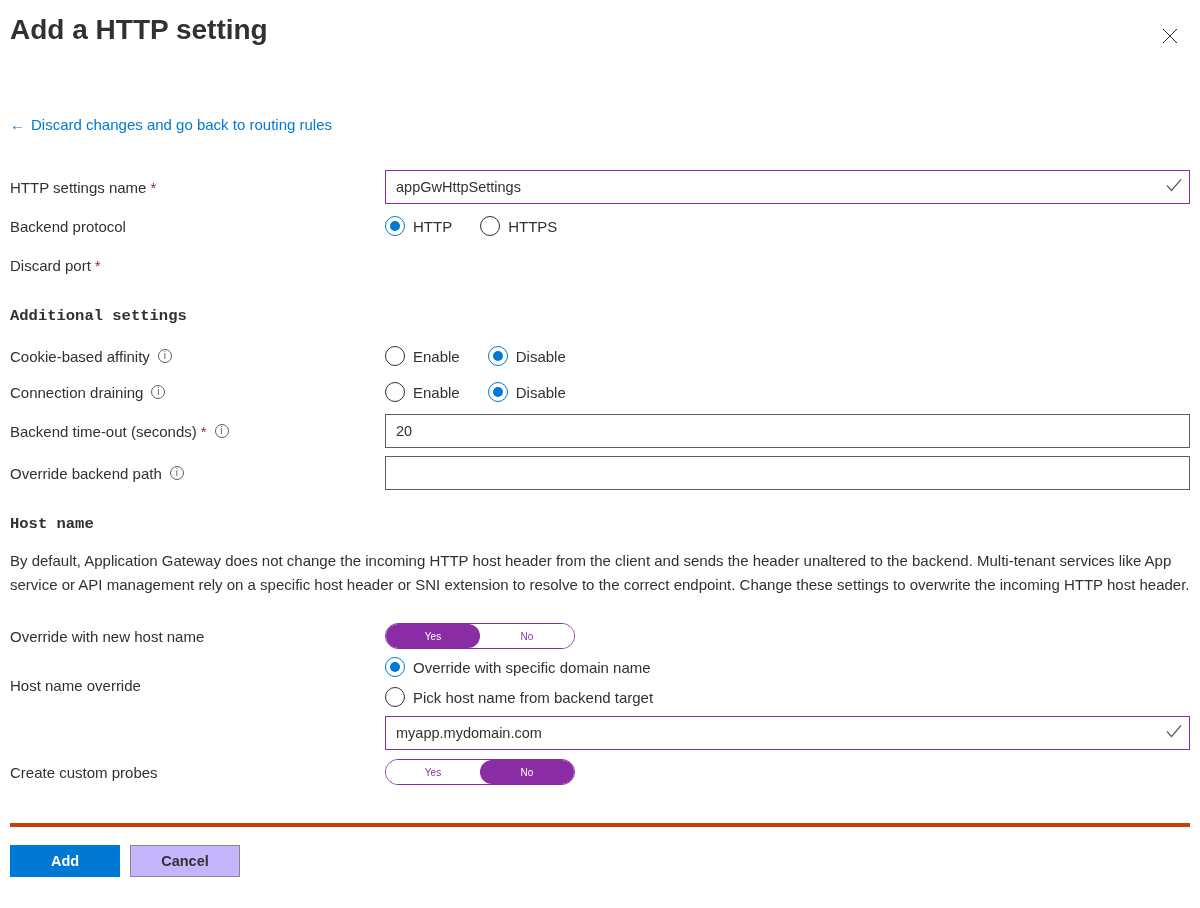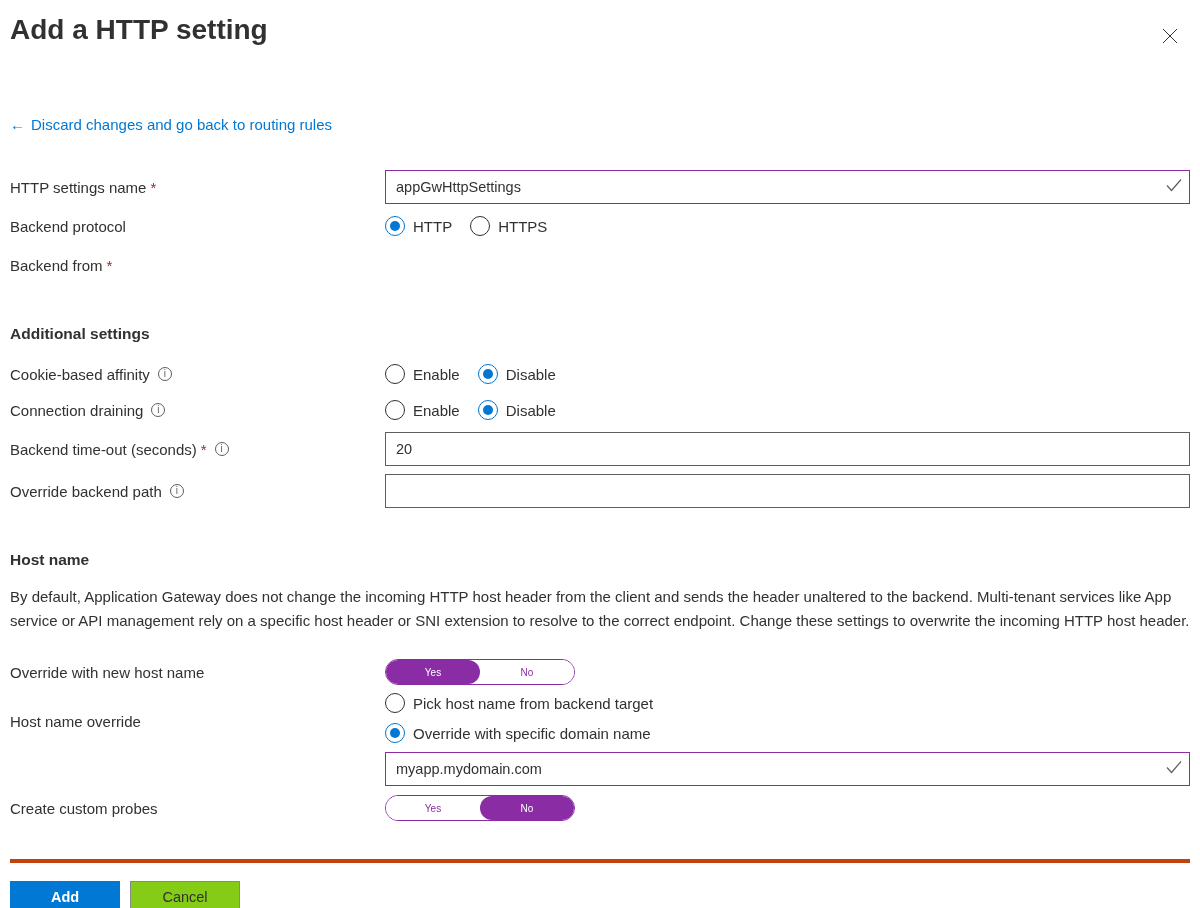--- a/index.html
+++ b/index.html
@@ -91,21 +91,21 @@
   .input-valid {
     position: absolute;
     right: 8px;
     top: 50%;
     transform: translateY(-50%);
     color: #605e5c;
   }
   input.outlined-purple {
     border: 1px solid #8a2da5;
   }
-  .radio-group { display: flex; align-items: flex-end; gap: 18px; }
+  .radio-group { display: flex; align-items: flex-end; gap: 28px; }
   .radio {
     display: inline-flex;
     align-items: center;
     cursor: pointer;
     gap: 8px;
     font-size: 15px;
   }
   .radio .circle {
     width: 20px;
     height: 20px;
@@ -120,21 +120,22 @@
     width: 10px;
     height: 10px;
     border-radius: 50%;
     background: #0078d4;
     display: none;
   }
   .radio.selected .dot { display: block; }
   .section-head {
     font-weight: 600;
     font-size: 15.5px;
-    margin: 42px 0 16px 0;
+    margin: 24px 0 16px 0;
+    font-family: Liberation Mono, monospace;
   }
   .desc {
     font-size: 15px;
     color: #323130;
     line-height: 1.6;
     margin: 8px 0 24px 0;
   }
   .toggle-pill {
     display: inline-flex;
     border: 1px solid #8a2da5;
@@ -168,21 +169,22 @@
   }
   .btn {
     min-width: 110px;
     height: 32px;
     display: inline-flex;
     align-items: center;
     justify-content: center;
     font-size: 14.5px;
     cursor: pointer;
     border: 1px solid #8a8886;
-    background: #84cc16;
+    background: #c4b5fd;
+    font-weight: bold;
   }
   .btn.primary {
     background: #0078d4;
     color: #fff;
     border-color: #0078d4;
     font-weight: 600;
   }
   .check-svg { width: 16px; height: 14px; }
 </style>
 </head>
@@ -237,21 +239,21 @@
           <span class="radio">
             <span class="circle"></span>
             <span>HTTPS</span>
           </span>
         </div>
       </div>
     </div>
 
     <div class="row tall">
       <div class="lbl">
-        <span>Backend from</span>
+        <span>Discard port</span>
         <span class="req">*</span>
       </div>
     </div>
 
     <div class="section-head">Additional settings</div>
 
     <div class="row">
       <div class="lbl">
         <span>Cookie-based affinity</span>
         <span class="info-icon">i</span>
@@ -333,29 +335,29 @@
         </div>
       </div>
     </div>
 
     <div class="row" style="align-items:flex-start; margin-top:6px;">
       <div class="lbl" style="padding-top:20px;text-align:center;">
         <span>Host name override</span>
       </div>
       <div class="ctl">
         <div class="radio-vert">
-          <span class="radio">
-            <span class="circle"></span>
-            <span>Pick host name from backend target</span>
-          </span>
           <span class="radio selected">
             <span class="circle">
                 <span class="dot"></span>
               </span>
             <span>Override with specific domain name</span>
+          </span>
+          <span class="radio">
+            <span class="circle"></span>
+            <span>Pick host name from backend target</span>
           </span>
         </div>
       </div>
     </div>
 
     <div class="row tall" style="margin-top:8px;">
       <div class="lbl"></div>
       <div class="ctl">
         <div class="input-wrap">
           <input class="text-input outlined-purple" type="text" value="myapp.mydomain.com" style="">

